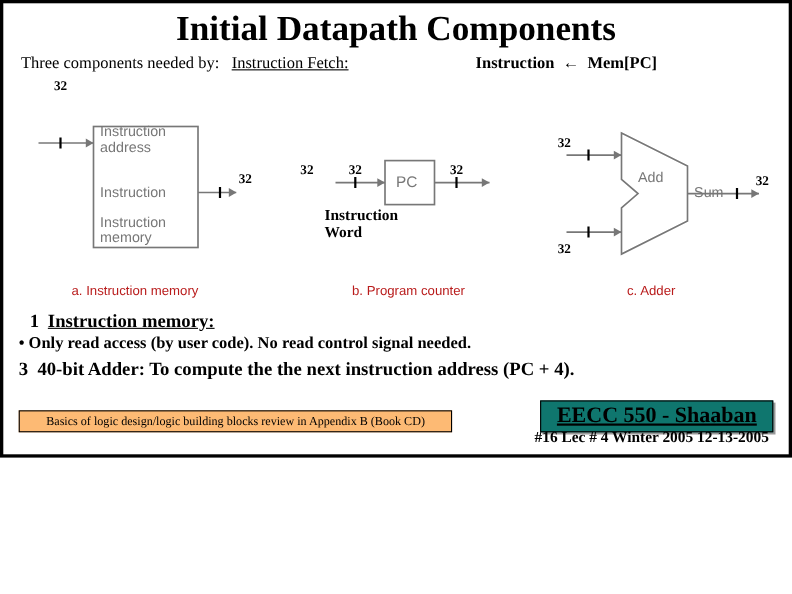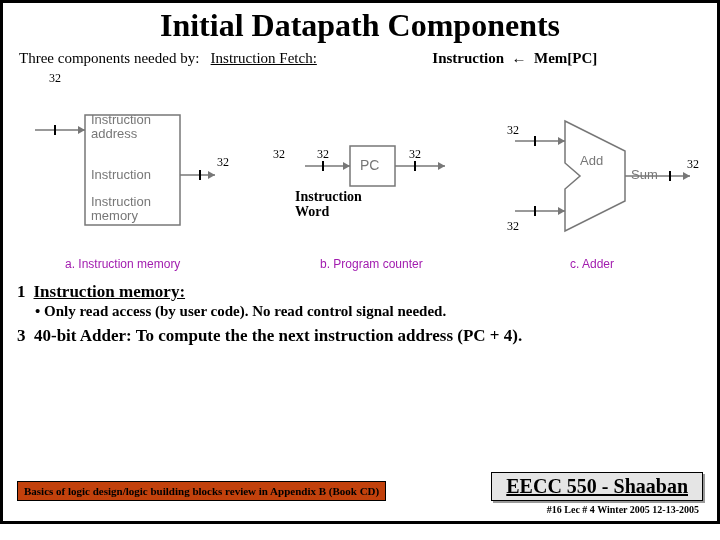--- a/index.html
+++ b/index.html
@@ -7,21 +7,21 @@
     margin: 0;
     padding: 0;
     font-family: "Times New Roman", serif;
     background: #fff;
     width: 720px;
     height: 540px;
     overflow: hidden;
   }
   .slide {
     width: 720px;
-    height: 524px;
+    height: 416px;
     border: 3px solid #000;
     position: relative;
     background: #fff;
   }
   .title {
     text-align: center;
     font-size: 32px;
     font-weight: bold;
     margin: 4px 0 2px 0;
   }
@@ -31,67 +31,67 @@
     line-height: 1.3;
   }
   .intro .row { white-space: nowrap; }
   .u { text-decoration: underline; }
   .arrow { font-family: Arial, sans-serif; }
   .diagram-area {
     position: relative;
     height: 210px;
     margin: 0 12px;
   }
-  .bw { position: absolute; font-size: 12px; font-weight: normal; }
-  .caption { position: absolute; font-size: 12px; color: #a21caf; font-family: Arial, sans-serif; }
+  .bw { position: absolute; font-size: 12px; font-weight: bold; }
+  .caption { position: absolute; font-size: 12px; color: #b91c1c; font-family: Arial, sans-serif; }
   .gray { color: #777; font-family: Arial, sans-serif; font-size: 13px; }
   svg { position: absolute; }
   .body-text {
     margin: 0 14px;
     font-size: 16px;
     line-height: 1.25;
   }
   .body-text .lead { font-weight: bold; font-size: 17px; }
   .body-text .sub { font-weight: bold; font-size: 17px; text-decoration: underline; }
-  .bullet { margin-left: 18px; font-size: 15px; font-weight: bold; }
+  .bullet { font-size: 15px; font-weight: bold; }
   .item { margin-top: 4px; font-weight: bold; font-size: 17px; }
   .footer {
     position: absolute;
     bottom: 6px;
     left: 10px;
     right: 10px;
   }
   .appendix-box {
     position: absolute;
     left: 4px;
     bottom: 14px;
     border: 1px solid #000;
-    padding: 3px 6px;
+    padding: 3px 24px;
     font-size: 11px;
-    font-weight: bold;
-    background: #c2410c;
+    font-weight: normal;
+    background: #fdba74;
   }
   .course-box {
     position: absolute;
     right: 4px;
     bottom: 14px;
     border: 1.5px solid #000;
     box-shadow: 2px 2px 0 #999;
     padding: 2px 14px;
     font-size: 20px;
     font-weight: bold;
     text-decoration: underline;
-    background: #e5e5e5;
+    background: #0f766e;
     font-family: "Times New Roman", serif;
   }
   .meta {
     position: absolute;
     right: 8px;
     bottom: 0;
-    font-size: 10px;
+    font-size: 14px;
     font-weight: bold;
   }
 </style>
 </head>
 <body>
 
 <div class="slide">
 
   <div class="title">Initial Datapath Components</div>
 
@@ -159,21 +159,21 @@
     </svg>
     <div class="bw" style="left:492px; top:52px;">32</div>
     <div class="bw" style="left:492px; top:148px;">32</div>
     <div class="gray" style="position:absolute; left:565px; top:82px;">Add</div>
     <div class="gray" style="position:absolute; left:616px; top:96px;">Sum</div>
     <div class="bw" style="left:672px; top:86px;">32</div>
     <div class="caption" style="left:555px; top:186px;text-align:center;">c. Adder</div>
   </div>
 
   <div class="body-text">
-    <div style="">
+    <div style="margin-left:10px;">
       <span style="font-weight:bold; font-size:17px;">1</span>&nbsp;
       <span class="sub">Instruction memory:</span>
     </div>
     <div class="bullet">• Only read access  (by user code).   No read control signal needed.</div>
 
 
     <div class="item">
       <span>3</span>&nbsp;
       <span>40-bit Adder: To compute the the next instruction address (PC + 4).</span>
     </div>

